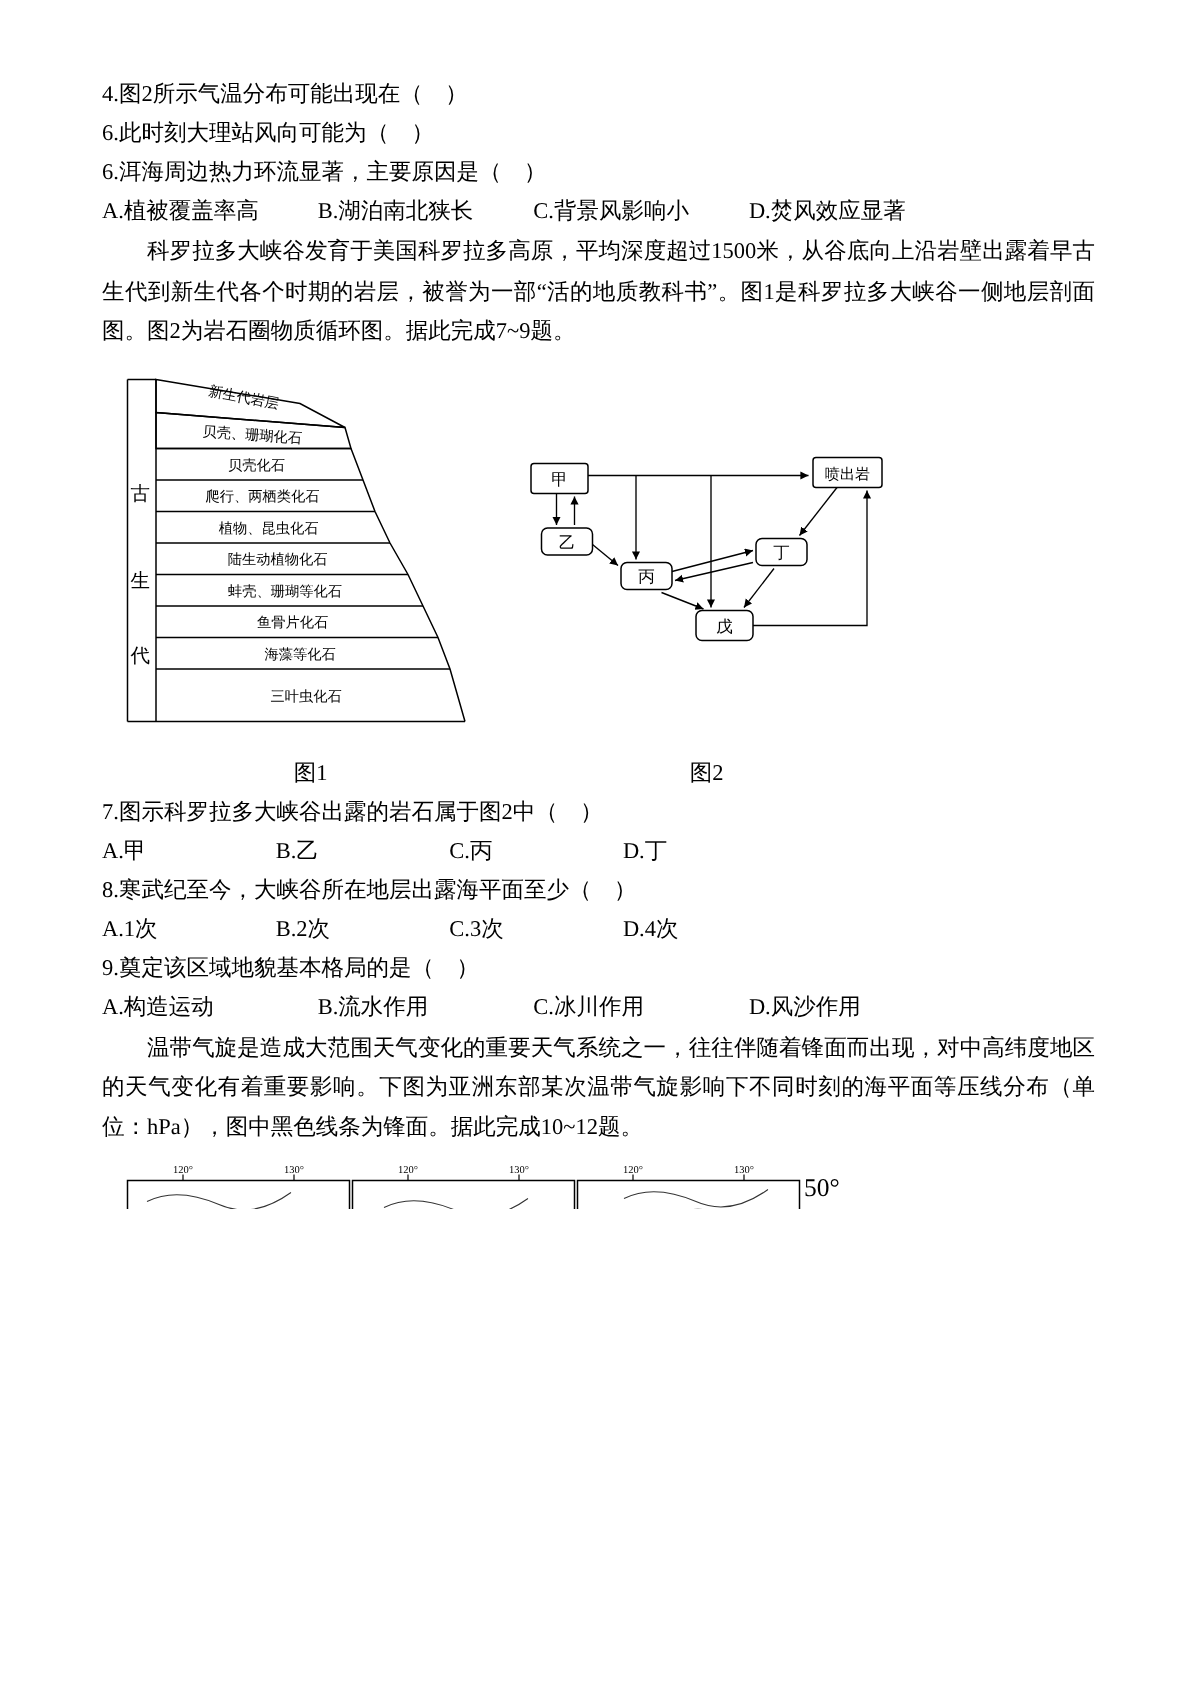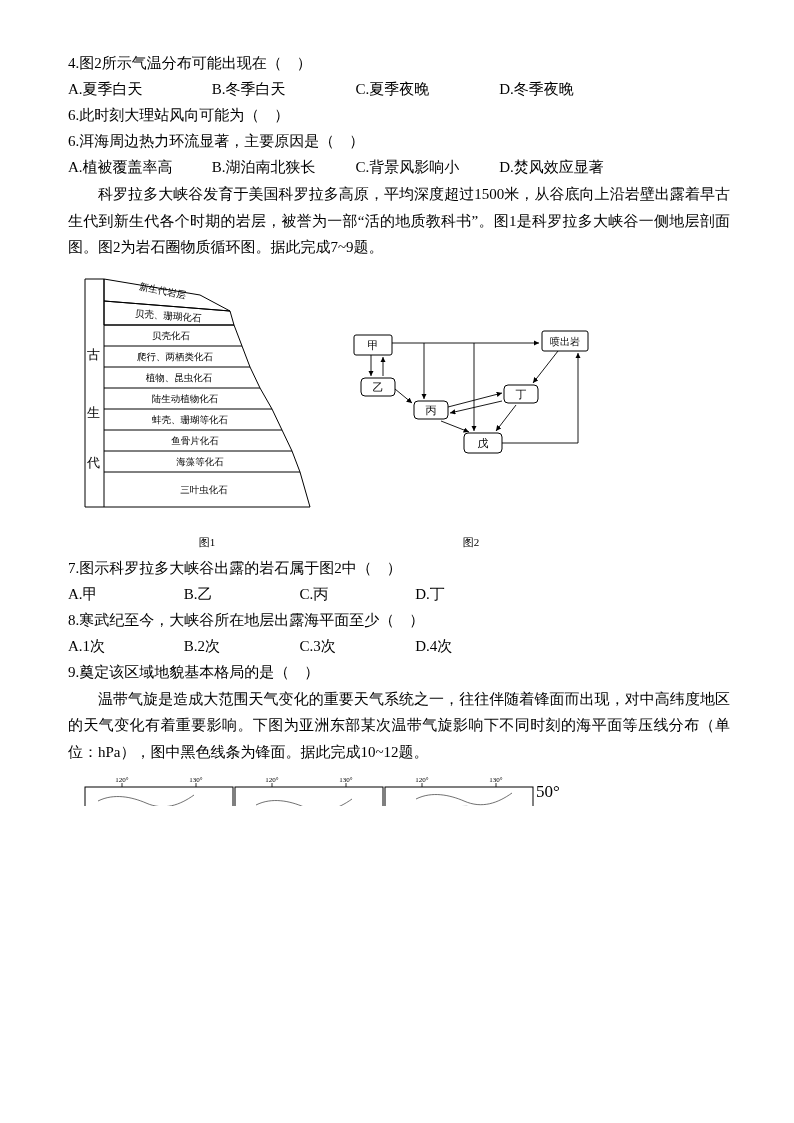--- a/index.html
+++ b/index.html
@@ -8,21 +8,21 @@
        font-family:"Liberation Serif","DejaVu Serif",serif;}
   .page{width:794px;height:806px;padding:50px 64px 0 68px;overflow:hidden}
   .stem{font-size:15px;line-height:26px;white-space:nowrap}
   .opts{font-size:15px;line-height:26px;white-space:nowrap}
   .opts span{display:inline-block}
   .opts.wide span{min-width:140px}
   .opts.narrow span{min-width:112px}
   .opts span:last-child{min-width:0}
   .passage{font-size:15px;line-height:26.5px;text-align:justify;text-indent:2em;margin:1px 0}
   .figrow{display:flex;align-items:center;gap:14px;margin:6px 0 0 14px}
-  .figcaps{display:flex;margin-left:14px;font-size:11px;line-height:26px}
+  .figcaps{display:flex;margin-left:14px;font-size:15px;line-height:26px}
   .figcaps span{display:inline-block;width:250px;text-align:center}
   .figcaps span+span{margin-left:14px}
   svg{display:block}
   svg text{font-family:"Liberation Serif","DejaVu Serif",serif;fill:#000}
   .t95{font-size:9.5px}
   .t11{font-size:11px}
   .t10{font-size:10px}
   .t13{font-size:13px;letter-spacing:1px}
   .t7{font-size:7px}
   .t5{font-size:5.5px;fill:#333}
@@ -58,26 +58,20 @@
       <path d="M46,132 q8,-6 14,0 q4,6 -4,8 q-10,2 -10,-8 z"></path>
       <path d="M92,120 q10,4 16,12 q4,8 12,10"></path>
       <path d="M116,142 q6,-4 10,2 q-2,6 -8,4 z"></path>
     </g>
   </defs>
 </svg>
 
 <div class="page">
 
   <p class="stem">4.图2所示气温分布可能出现在（　）</p>
-  <p class="opts wide">
-    <span>A.夏季白天</span>
-    <span>B.冬季白天</span>
-    <span>C.夏季夜晚</span>
-    <span>D.冬季夜晚</span>
-  </p>
 
   <p class="stem">6.此时刻大理站风向可能为（　）</p>
 
   <p class="stem">6.洱海周边热力环流显著，主要原因是（　）</p>
   <p class="opts wide">
     <span>A.植被覆盖率高</span>
     <span>B.湖泊南北狭长</span>
     <span>C.背景风影响小</span>
     <span>D.焚风效应显著</span>
   </p>
@@ -180,20 +174,26 @@
 
   <p class="stem">8.寒武纪至今，大峡谷所在地层出露海平面至少（　）</p>
   <p class="opts narrow">
     <span>A.1次</span>
     <span>B.2次</span>
     <span>C.3次</span>
     <span>D.4次</span>
   </p>
 
   <p class="stem">9.奠定该区域地貌基本格局的是（　）</p>
+  <p class="opts wide">
+    <span>A.构造运动</span>
+    <span>B.流水作用</span>
+    <span>C.冰川作用</span>
+    <span>D.风沙作用</span>
+  </p>
 
   <p class="passage">温带气旋是造成大范围天气变化的重要天气系统之一，往往伴随着锋面而出现，对中高纬度地区的天气变化有着重要影响。下图为亚洲东部某次温带气旋影响下不同时刻的海平面等压线分布（单位：hPa），图中黑色线条为锋面。据此完成10~12题。</p>
 
   <div class="mapsblock">
     <div class="mapsrow">
 
       <svg class="map" viewBox="0 0 150 162">
         <rect x="1" y="14" width="148" height="146" fill="none" stroke="#000" stroke-width="1"></rect>
         <line x1="38" y1="10" x2="38" y2="14" stroke="#000" stroke-width="0.8"></line>
         <line x1="112" y1="10" x2="112" y2="14" stroke="#000" stroke-width="0.8"></line>

